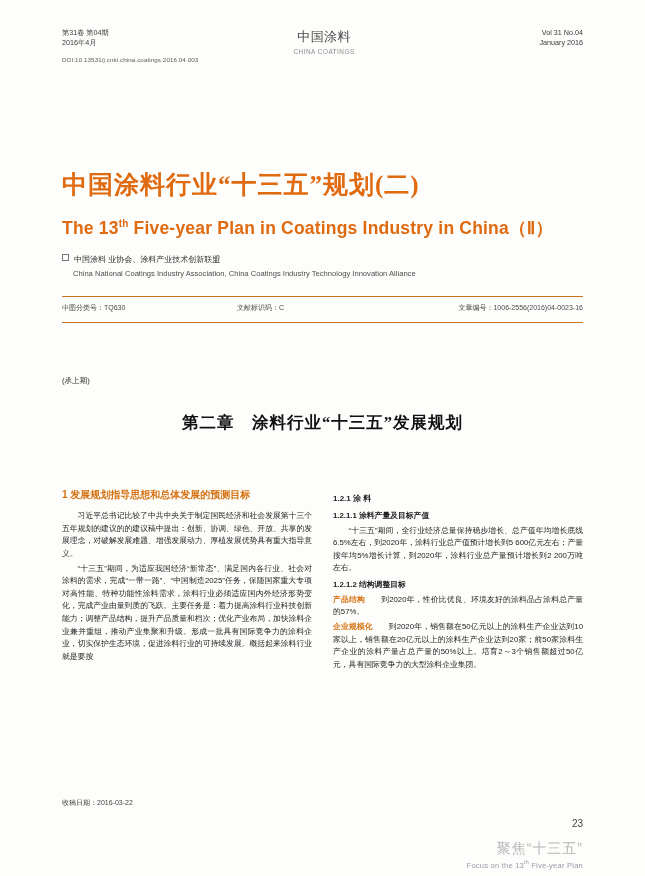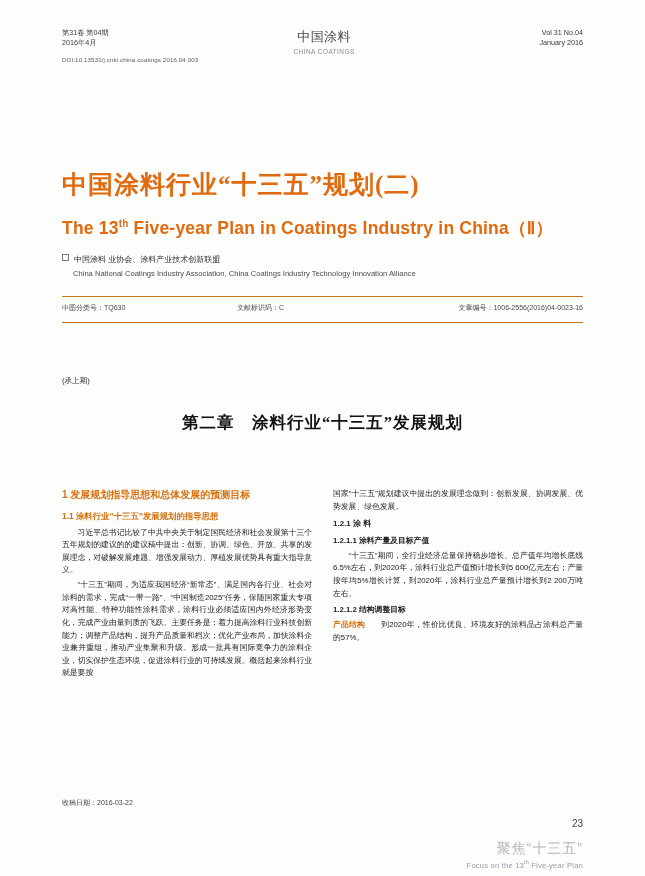--- a/index.html
+++ b/index.html
@@ -252,32 +252,31 @@
     <div class="m3">文章编号：1006-2556(2016)04-0023-16</div>
   </div>
   <div class="rule-bottom"></div>
 
   <div class="cont-note">(承上期)</div>
 
   <div class="chapter">第二章　涂料行业“十三五”发展规划</div>
 
   <div class="col col-left">
     <div class="h1">1  发展规划指导思想和总体发展的预测目标</div>
-    <div class="h2">1.1   涂料行业“十三五”发展规划的指导思想</div>
     <p class="body">习近平总书记比较了中共中央关于制定国民经济和社会发展第十三个五年规划的建议的的建议稿中提出：创新、协调、绿色、开放、共享的发展理念，对破解发展难题、增强发展动力、厚植发展优势具有重大指导意义。</p>
     <p class="body">“十三五”期间，为适应我国经济“新常态”、满足国内各行业、社会对涂料的需求，完成“一带一路”、“中国制造2025”任务，保随国家重大专项对高性能、特种功能性涂料需求，涂料行业必须适应国内外经济形势变化，完成产业由量到质的飞跃。主要任务是：着力提高涂料行业科技创新能力；调整产品结构，提升产品质量和档次；优化产业布局，加快涂料企业兼并重组，推动产业集聚和升级。形成一批具有国际竞争力的涂料企业，切实保护生态环境，促进涂料行业的可持续发展。概括起来涂料行业就是要按</p>
   </div>
 
   <div class="col col-right">
-    <p class="body noind">国家“十三五”规划建议中提出的发展理念做到：创新发展、协调发展、优势发展、绿色发展。</p>
     <div class="h3">1.2.1    涂  料</div>
     <div class="h4">1.2.1.1  涂料产量及目标产值</div>
     <p class="body">“十三五”期间，全行业经济总量保持稳步增长、总产值年均增长底线6.5%左右，到2020年，涂料行业总产值预计增长到5 600亿元左右；产量按年均5%增长计算，到2020年，涂料行业总产量预计增长到2 200万吨左右。</p>
     <div class="h4">1.2.1.2  结构调整目标</div>
     <p class="body noind"><span class="lead">产品结构</span><span>　　到2020年，性价比优良、环境友好的涂料品占涂料总产量的57%。</span></p>
+    <p class="body noind"><span class="lead">企业规模化</span><span>　　到2020年，销售额在50亿元以上的涂料生产企业达到10家以上，销售额在20亿元以上的涂料生产企业达到20家；前50家涂料生产企业的涂料产量占总产量的50%以上。培育2～3个销售额超过50亿元，具有国际竞争力的大型涂料企业集团。</span></p>
   </div>
 
   <div class="recv">收稿日期：2016-03-22</div>
   <div class="pageno">23</div>
   <div class="footer-brand">
     <div class="cn">聚焦“十三五”</div>
     <div class="en">
       <span>Focus on the 13</span><sup>th</sup><span> Five-year Plan</span>
     </div>
   </div>

